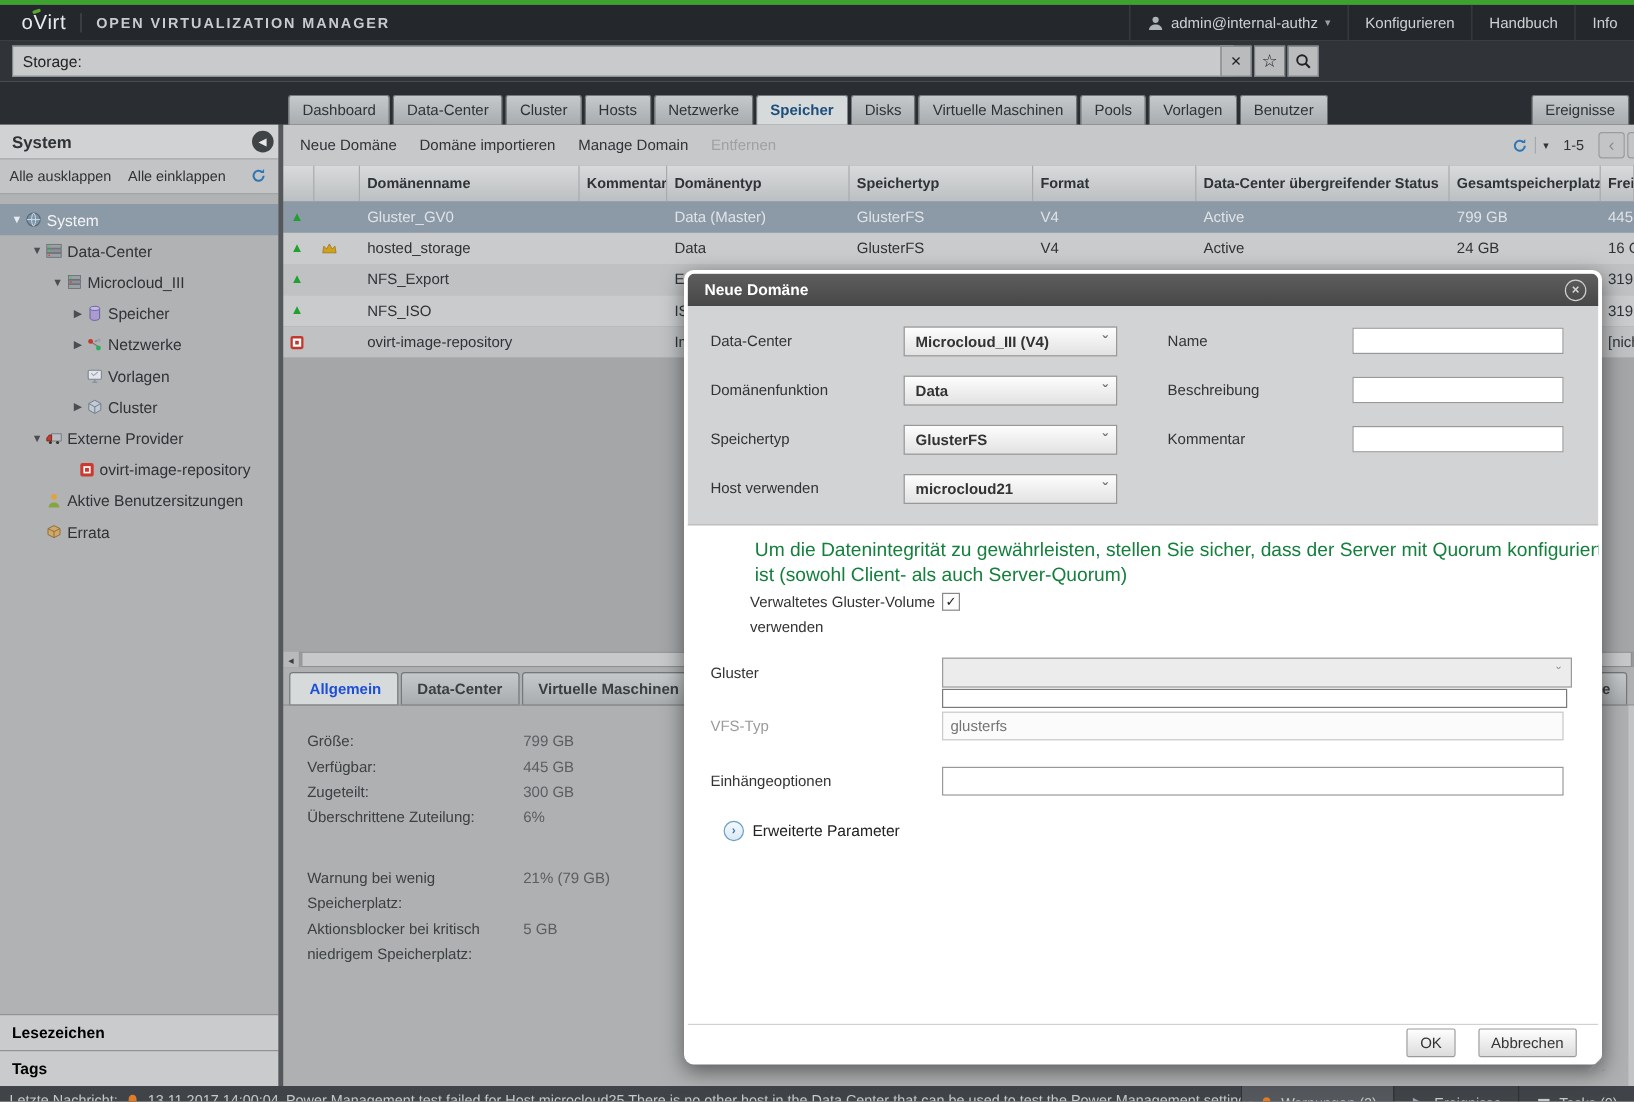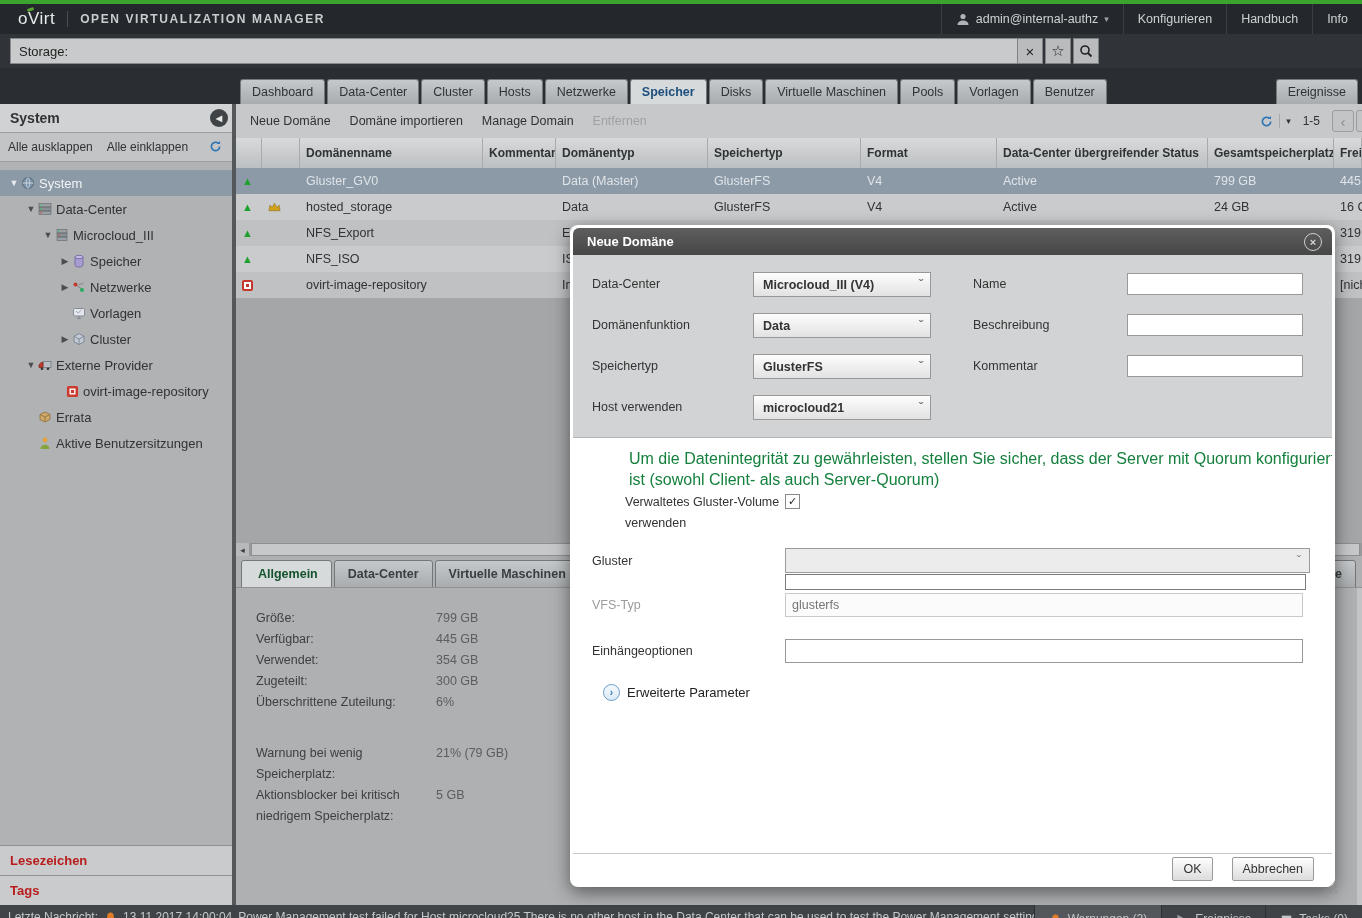--- a/index.html
+++ b/index.html
@@ -63,21 +63,21 @@
   
   .hscroll{left:236px;top:543px;width:1126px;height:13px;background:#97999b;display:flex;align-items:center;}
   .hsbtn{width:13px;height:13px;background:#b7b9bb;color:#3a3e41;font-size:9px;display:flex;align-items:center;justify-content:center;}
   .hsthumb{height:11px;margin:1px 2px;background:#c6c8ca;border:1px solid #8d9092;flex:1;}
 
   
   .bpane{left:236px;top:556px;width:1126px;height:349px;background:#aeb0b1;}
   .bptabs{position:absolute;left:5px;top:4px;right:0;height:27px;display:flex;gap:2px;}
   .bptab{height:26px;display:flex;align-items:center;padding:0 13px;font-size:12.5px;font-weight:bold;color:#3a3e41;
     background:linear-gradient(#c6c9cb,#a8acae);border:1px solid #74787b;border-radius:3px 3px 0 0;white-space:nowrap;}
-  .bptab.active{background:#d7dadb;color:#14532d;padding-left:16px;}
+  .bptab.active{background:#d7dadb;color:#1d4ed8;padding-left:16px;}
   .bptab.rightmost{position:absolute;right:6px;top:0;}
   .bpbody{position:absolute;left:0;top:31px;right:0;bottom:0;border-top:1px solid #8f9295;}
   .details{position:absolute;left:20px;top:20px;width:420px;font-size:12.5px;}
   .drow{display:flex;line-height:21px;}
   .drow .dl{width:180px;color:#3c4043;}
   .drow .dv{color:#5a5e61;}
   .drow.gap{margin-top:30px;}
   .vscroll{position:absolute;right:0;top:0;width:5px;height:100%;background:#c2c4c6;}
 
   
@@ -91,21 +91,21 @@
     font-size:12px;color:#2f3336;gap:14px;padding-left:8px;position:relative;}
   .sb-refresh{position:absolute;right:10px;top:7px;}
   .tree{padding-top:8px;}
   .titem{height:26px;display:flex;align-items:center;font-size:13px;color:#2f3336;white-space:nowrap;}
   .titem.selected{background:#8c99a6;color:#f2f4f6;}
   .tw{width:12px;font-size:9px;color:#4a4e52;text-align:center;flex:none;}
   .titem.selected .tw{color:#e8ecef;}
   .ticn{flex:none;margin:0 4px 0 1px;}
   .accordion{position:absolute;left:0;bottom:0;width:232px;}
   .acchdr{height:29px;background:#c9cbcc;border-top:1px solid #909396;display:flex;align-items:center;
-    font-size:13px;font-weight:bold;color:#b91c1c;padding-left:10px;}
+    font-size:13px;font-weight:bold;color:#000000;padding-left:10px;}
 
   
   .statusbar{left:0;top:905px;width:1362px;height:28px;background:#404448;color:#c6c9cb;font-size:12px;}
   .sb-left{position:absolute;left:8px;top:5px;display:flex;align-items:center;gap:6px;white-space:nowrap;}
   .alerts{position:absolute;right:0;top:0;height:100%;display:flex;}
   .alertseg{display:flex;align-items:center;gap:6px;padding:0 14px;border-left:1px solid #2e3236;}
   .alertseg.hl{background:#54585c;}
 
   
   .modalwrap{left:570px;top:225px;width:759px;height:656px;background:#fff;border-radius:8px;padding:3px;
@@ -331,24 +331,20 @@
       <div class="details">
         <div class="drow">
             <span class="dl">Größe:</span>
             <span class="dv">799 GB</span>
           </div>
         <div class="drow">
             <span class="dl">Verfügbar:</span>
             <span class="dv">445 GB</span>
           </div>
         <div class="drow">
-            <span class="dl">Verwendet:</span>
-            <span class="dv">354 GB</span>
-          </div>
-        <div class="drow">
             <span class="dl">Zugeteilt:</span>
             <span class="dv">300 GB</span>
           </div>
         <div class="drow">
             <span class="dl">Überschrittene Zuteilung:</span>
             <span class="dv">6%</span>
           </div>
         <div class="drow gap">
             <span class="dl">Warnung bei wenig Speicherplatz:</span>
             <span class="dv">21% (79 GB)</span>
@@ -460,32 +456,32 @@
         <span class="tw"></span>
         <svg class="ticn" width="13" height="13" viewBox="0 0 14 14">
             <rect x="1" y="1" width="12" height="12" rx="2" fill="#cc3a2f"></rect>
             <rect x="4.5" y="4.5" width="5" height="5" fill="none" stroke="#fff" stroke-width="1.5"></rect>
           </svg>
         <span>ovirt-image-repository</span>
       </div>
       <div class="titem" style="padding-left:25px;">
         <span class="tw"></span>
         <svg class="ticn" width="14" height="14" viewBox="0 0 14 14">
+            <circle cx="7" cy="4" r="2.4" fill="#e2a33c"></circle>
+            <path d="M2.5 13c0-2.8 2-4.3 4.5-4.3s4.5 1.5 4.5 4.3z" fill="#86a53f"></path>
+          </svg>
+        <span>Aktive Benutzersitzungen</span>
+      </div>
+      <div class="titem" style="padding-left:25px;">
+        <span class="tw"></span>
+        <svg class="ticn" width="14" height="14" viewBox="0 0 14 14">
             <path d="M2 4.5L7 2l5 2.5v5L7 12 2 9.5z" fill="#cfa86a" stroke="#8a6d3b" stroke-width="0.8"></path>
             <path d="M2 4.5L7 7l5-2.5M7 7v5" fill="none" stroke="#8a6d3b" stroke-width="0.8"></path>
           </svg>
         <span>Errata</span>
-      </div>
-      <div class="titem" style="padding-left:25px;">
-        <span class="tw"></span>
-        <svg class="ticn" width="14" height="14" viewBox="0 0 14 14">
-            <circle cx="7" cy="4" r="2.4" fill="#e2a33c"></circle>
-            <path d="M2.5 13c0-2.8 2-4.3 4.5-4.3s4.5 1.5 4.5 4.3z" fill="#86a53f"></path>
-          </svg>
-        <span>Aktive Benutzersitzungen</span>
       </div>
     </div>
     <div class="accordion">
       <div class="acchdr">Lesezeichen</div>
       <div class="acchdr">Tags</div>
     </div>
   </div>
   <div class="abs splitter"></div>
 
   <div class="abs statusbar">

